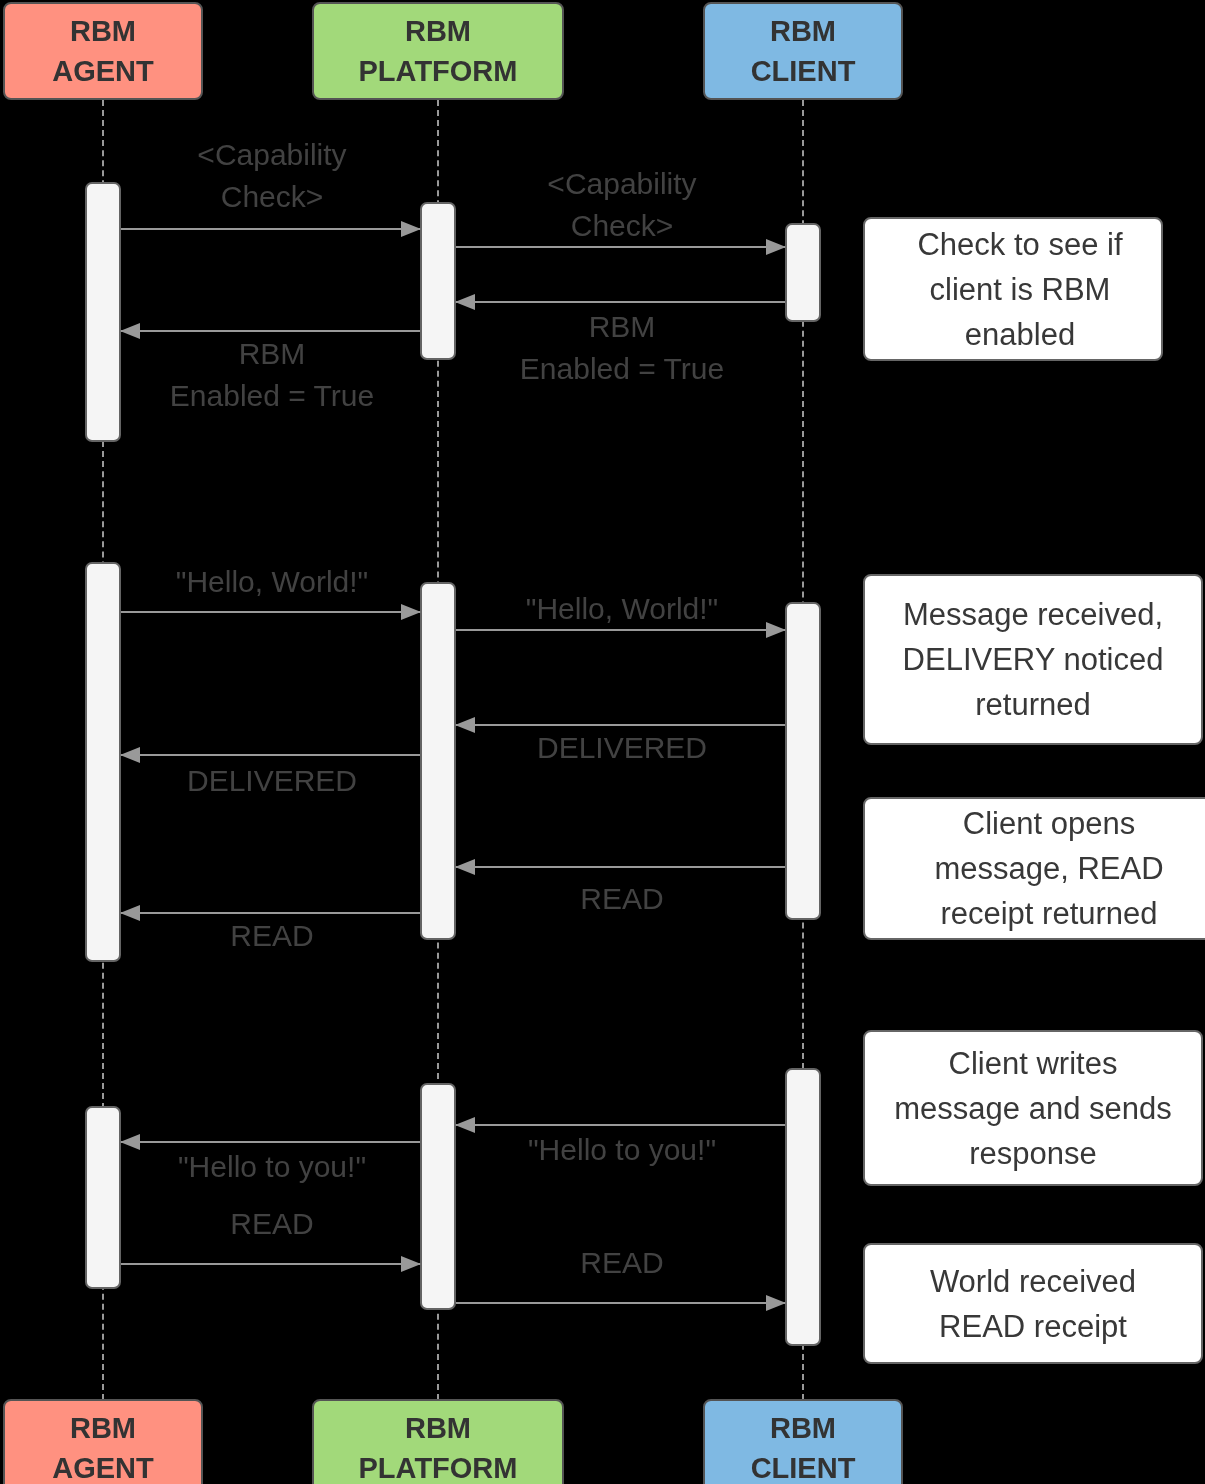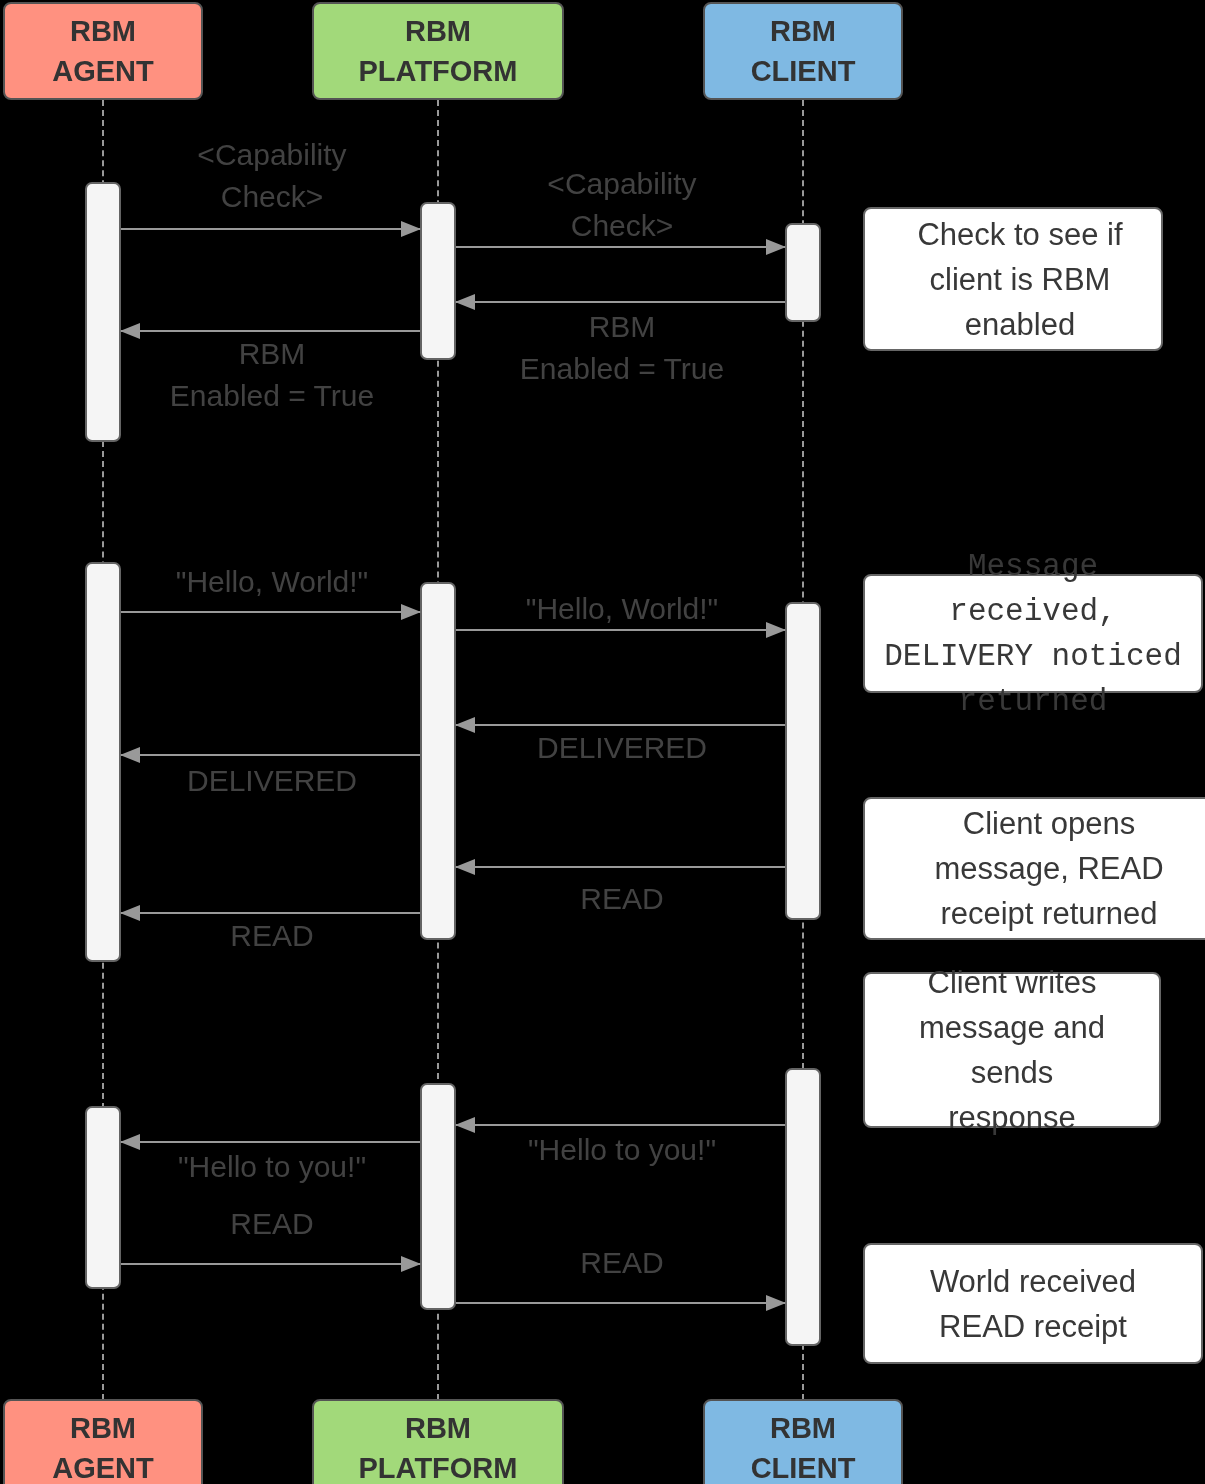--- a/index.html
+++ b/index.html
@@ -144,28 +144,28 @@
   <div class="arrow" style="left:121px;top:1263px;width:299px;">
     <span class="head head-right"></span>
   </div>
   <div class="msg-label" style="left:272px;top:1203px;">READ</div>
 
   <div class="arrow" style="left:456px;top:1302px;width:329px;">
     <span class="head head-right"></span>
   </div>
   <div class="msg-label" style="left:622px;top:1242px;">READ</div>
 
-  <div class="note" style="left:863px;top:207px;width:300px;height:144px;padding-left:24px;">Check to see if
+  <div class="note" style="left:863px;top:217px;width:300px;height:144px;padding-left:24px;">Check to see if
 client is RBM
 enabled</div>
-  <div class="note" style="left:863px;top:574px;width:340px;height:119px;font-family:Liberation Mono, monospace;">Message received,
+  <div class="note" style="left:863px;top:574px;width:340px;height:171px;">Message received,
 DELIVERY noticed
 returned</div>
   <div class="note" style="left:863px;top:797px;width:372px;height:143px;">Client opens
 message, READ
 receipt returned</div>
-  <div class="note" style="left:863px;top:972px;width:298px;height:156px;">Client writes
+  <div class="note" style="left:863px;top:1030px;width:340px;height:156px;">Client writes
 message and sends
 response</div>
   <div class="note" style="left:863px;top:1243px;width:340px;height:121px;">World received
 READ receipt</div>
 
 </div>
 
 </body></html>

